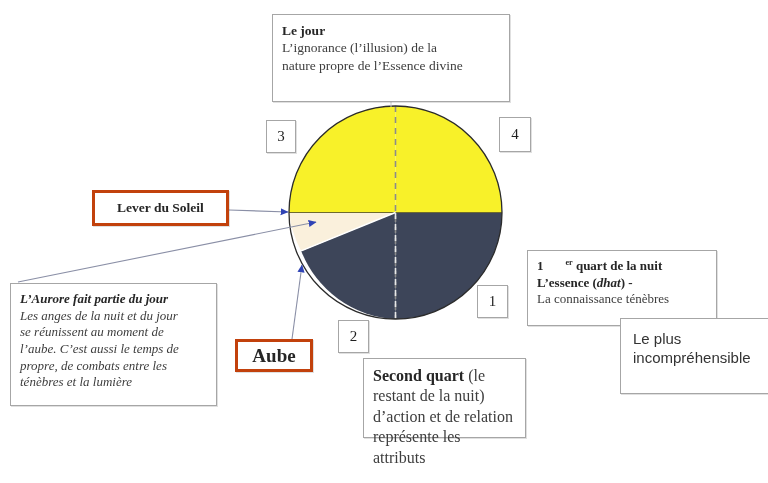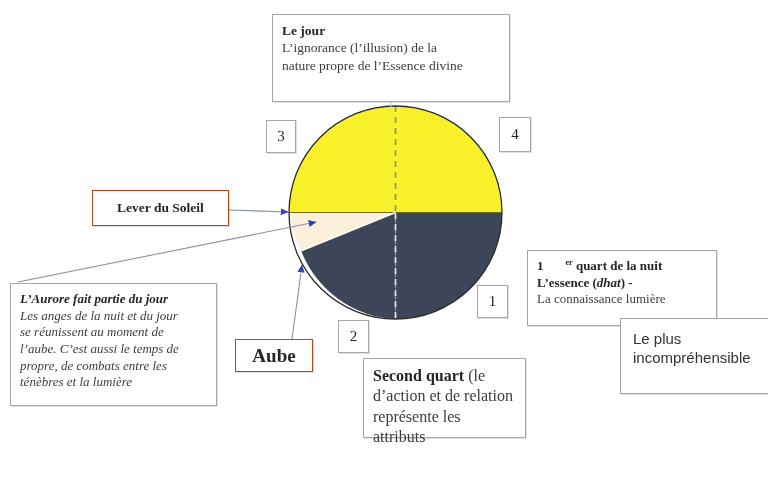--- a/index.html
+++ b/index.html
@@ -60,21 +60,21 @@
     font-size: 15px;
     color: #1f1f1f;
     z-index: 6;
   }
 
   
   .labelbox {
     position: absolute;
     box-sizing: border-box;
     background: #ffffff;
-    border: 1px solid #c2410c;
+    border: 3px solid #c2410c;
     box-shadow: 1px 1px 0 rgba(0,0,0,0.12);
     display: flex;
     align-items: center;
     justify-content: center;
     font-weight: bold;
     color: #262626;
     z-index: 6;
   }
 
   
@@ -164,34 +164,35 @@
       <p class="ttl">Le jour</p>
       <p>L’ignorance (l’illusion) de la</p>
       <p>nature propre de l’Essence divine</p>
     </div>
   </div>
 
   <div class="box" id="box-premier-quart">
     <div class="inner">
       <p class="ttl"><span>1</span><sup>er</sup><span> quart de la nuit</span></p>
       <p class="ttl"><span>L’essence (</span><span class="it">dhat</span><span>) -</span></p>
-      <p>La connaissance lumière</p>
+      <p>La connaissance ténèbres</p>
     </div>
   </div>
 
   <div class="box" id="box-le-plus">
     <div class="inner">
       <p>Le plus</p>
       <p>incompréhensible</p>
     </div>
   </div>
 
   <div class="box" id="box-second-quart">
     <div class="inner">
       <p><span class="ttl">Second quart</span><span> (le</span></p>
+      <p>restant de la nuit)</p>
       <p>d’action et de relation</p>
       <p>représente les attributs</p>
     </div>
   </div>
 
   <div class="box" id="box-aurore">
     <div class="inner">
       <p class="ttl">L’Aurore fait partie du jour</p>
       <p>Les anges de la nuit et du jour</p>
       <p>se réunissent au moment de</p>

